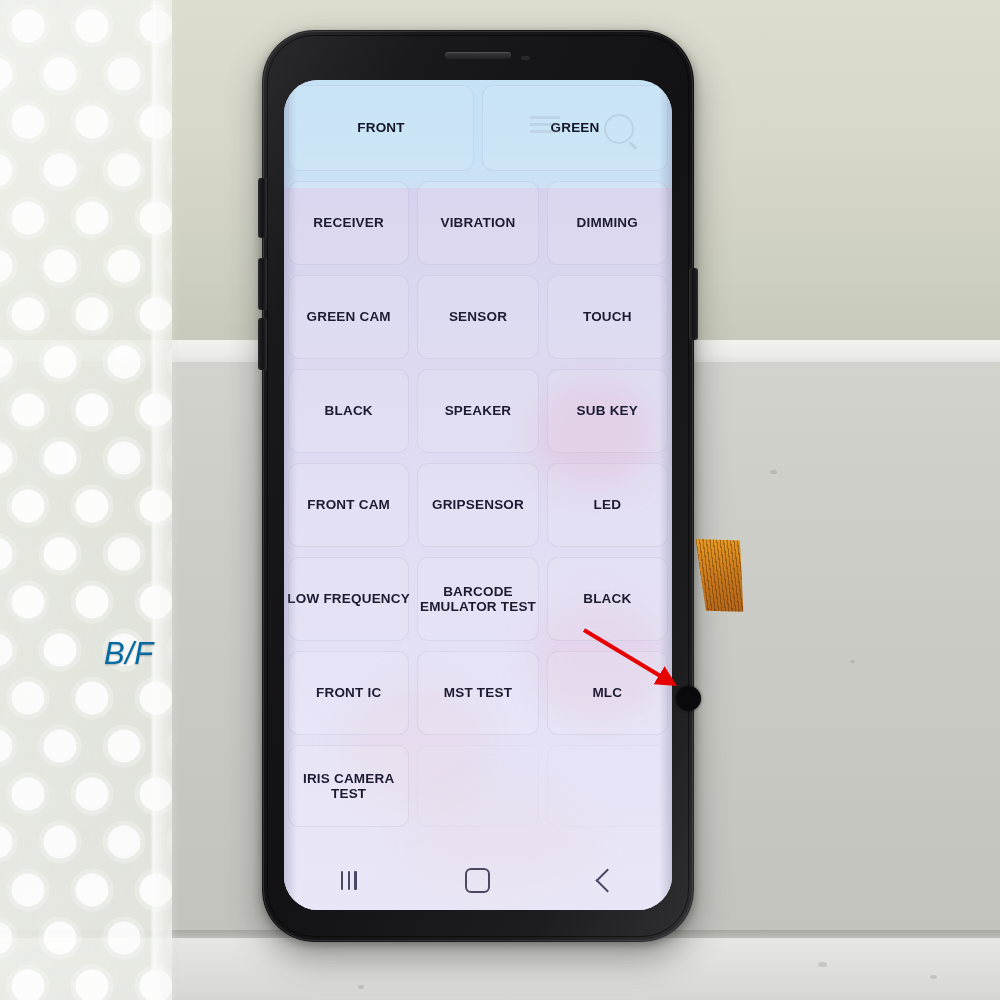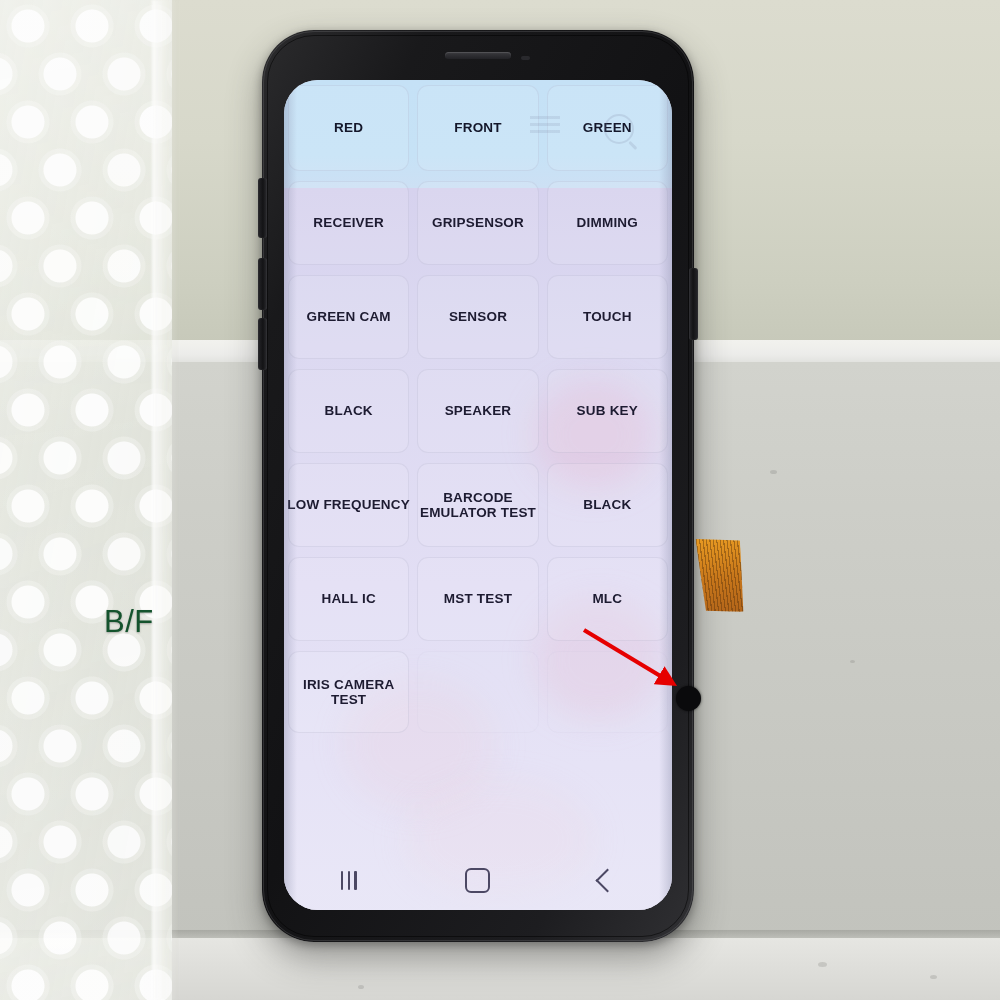--- a/index.html
+++ b/index.html
@@ -37,24 +37,24 @@
        radial-gradient(circle at -4px 74px, rgba(255,255,255,.9) 0 16px, rgba(255,255,255,.25) 17px 21px, rgba(0,0,0,0) 22px);
      background-size:128px 96px;
      filter:blur(.6px);}
   .bw-edge{position:absolute;right:-6px;top:0;width:26px;height:1000px;
      background:linear-gradient(90deg,rgba(255,255,255,.85),rgba(245,246,240,.35),rgba(205,207,198,.1));
      filter:blur(1.2px);}
   .bw-sheen{position:absolute;left:0;top:0;width:172px;height:1000px;
      background:linear-gradient(170deg,rgba(255,255,255,.30),rgba(255,255,255,0) 45%,rgba(255,255,255,.22));}
 
   
-  #bf-label{position:absolute;left:104px;top:604px;color:#14532d;
+  #bf-label{position:absolute;left:104px;top:636px;color:#0369a1;
      font-size:31px;letter-spacing:.5px;font-weight:400;
      font-family:"Liberation Sans",sans-serif;
-     text-shadow:0 1px 2px rgba(90,90,88,.45);}
+     text-shadow:0 1px 2px rgba(90,90,88,.45);font-style:italic;}
 
   
   #phone{position:absolute;left:262px;top:30px;width:432px;height:912px;
      border-radius:52px;
      background:linear-gradient(118deg,#2b2b2d 0%,#19191b 18%,#121214 50%,#1d1d20 82%,#303033 100%);
      box-shadow:0 16px 34px rgba(60,60,58,.48), 0 3px 10px rgba(0,0,0,.35);}
   .phone-rim{position:absolute;inset:1px;border-radius:51px;
      border:1px solid rgba(150,150,155,.22);pointer-events:none;}
   .phone-rim2{position:absolute;inset:5px;border-radius:47px;
      border:1px solid rgba(0,0,0,.5);pointer-events:none;}
@@ -210,91 +210,101 @@
       <div class="blotch" style="left:60px;top:600px;width:150px;height:130px;background:rgba(236,190,205,.16);"></div>
       <div class="blotch" style="left:120px;top:700px;width:190px;height:120px;background:rgba(240,205,215,.14);"></div>
 
       <div id="ghost-bars"></div>
       <div id="ghost-search"></div>
 
       <div id="grid">
           <div class="grid-row r0">
             <div class="cell lbl">
               <div class="cell-inner"></div>
-              <span>RED</span>
-            </div>
-            <div class="cell lbl">
-              <div class="cell-inner"></div>
               <span>FRONT</span>
             </div>
             <div class="cell lbl">
               <div class="cell-inner"></div>
               <span>GREEN</span>
             </div>
           </div>
           <div class="grid-row rN">
             <div class="cell lbl">
               <div class="cell-inner"></div>
               <span>RECEIVER</span>
             </div>
             <div class="cell lbl">
               <div class="cell-inner"></div>
+              <span>VIBRATION</span>
+            </div>
+            <div class="cell lbl">
+              <div class="cell-inner"></div>
+              <span>DIMMING</span>
+            </div>
+          </div>
+          <div class="grid-row rN">
+            <div class="cell lbl">
+              <div class="cell-inner"></div>
+              <span>GREEN CAM</span>
+            </div>
+            <div class="cell lbl">
+              <div class="cell-inner"></div>
+              <span>SENSOR</span>
+            </div>
+            <div class="cell lbl">
+              <div class="cell-inner"></div>
+              <span>TOUCH</span>
+            </div>
+          </div>
+          <div class="grid-row rN">
+            <div class="cell lbl">
+              <div class="cell-inner"></div>
+              <span>BLACK</span>
+            </div>
+            <div class="cell lbl">
+              <div class="cell-inner"></div>
+              <span>SPEAKER</span>
+            </div>
+            <div class="cell lbl">
+              <div class="cell-inner"></div>
+              <span>SUB KEY</span>
+            </div>
+          </div>
+          <div class="grid-row rN">
+            <div class="cell lbl">
+              <div class="cell-inner"></div>
+              <span>FRONT CAM</span>
+            </div>
+            <div class="cell lbl">
+              <div class="cell-inner"></div>
               <span>GRIPSENSOR</span>
             </div>
             <div class="cell lbl">
               <div class="cell-inner"></div>
-              <span>DIMMING</span>
-            </div>
-          </div>
-          <div class="grid-row rN">
-            <div class="cell lbl">
-              <div class="cell-inner"></div>
-              <span>GREEN CAM</span>
-            </div>
-            <div class="cell lbl">
-              <div class="cell-inner"></div>
-              <span>SENSOR</span>
-            </div>
-            <div class="cell lbl">
-              <div class="cell-inner"></div>
-              <span>TOUCH</span>
-            </div>
-          </div>
-          <div class="grid-row rN">
+              <span>LED</span>
+            </div>
+          </div>
+          <div class="grid-row rN">
+            <div class="cell lbl">
+              <div class="cell-inner"></div>
+              <span>LOW FREQUENCY</span>
+            </div>
+            <div class="cell lbl">
+              <div class="cell-inner"></div>
+              <span>BARCODE<br>EMULATOR TEST</span>
+            </div>
             <div class="cell lbl">
               <div class="cell-inner"></div>
               <span>BLACK</span>
             </div>
-            <div class="cell lbl">
-              <div class="cell-inner"></div>
-              <span>SPEAKER</span>
-            </div>
-            <div class="cell lbl">
-              <div class="cell-inner"></div>
-              <span>SUB KEY</span>
-            </div>
-          </div>
-          <div class="grid-row rN">
-            <div class="cell lbl">
-              <div class="cell-inner"></div>
-              <span>LOW FREQUENCY</span>
-            </div>
-            <div class="cell lbl">
-              <div class="cell-inner"></div>
-              <span>BARCODE<br>EMULATOR TEST</span>
-            </div>
-            <div class="cell lbl">
-              <div class="cell-inner"></div>
-              <span>BLACK</span>
-            </div>
-          </div>
-          <div class="grid-row rN">
-            <div class="cell lbl">
-              <div class="cell-inner"></div>
-              <span>HALL IC</span>
+          </div>
+          <div class="grid-row rN">
+            <div class="cell lbl">
+              <div class="cell-inner"></div>
+              <span>FRONT IC</span>
             </div>
             <div class="cell lbl">
               <div class="cell-inner"></div>
               <span>MST TEST</span>
             </div>
             <div class="cell lbl">
               <div class="cell-inner"></div>
               <span>MLC</span>
             </div>
           </div>

